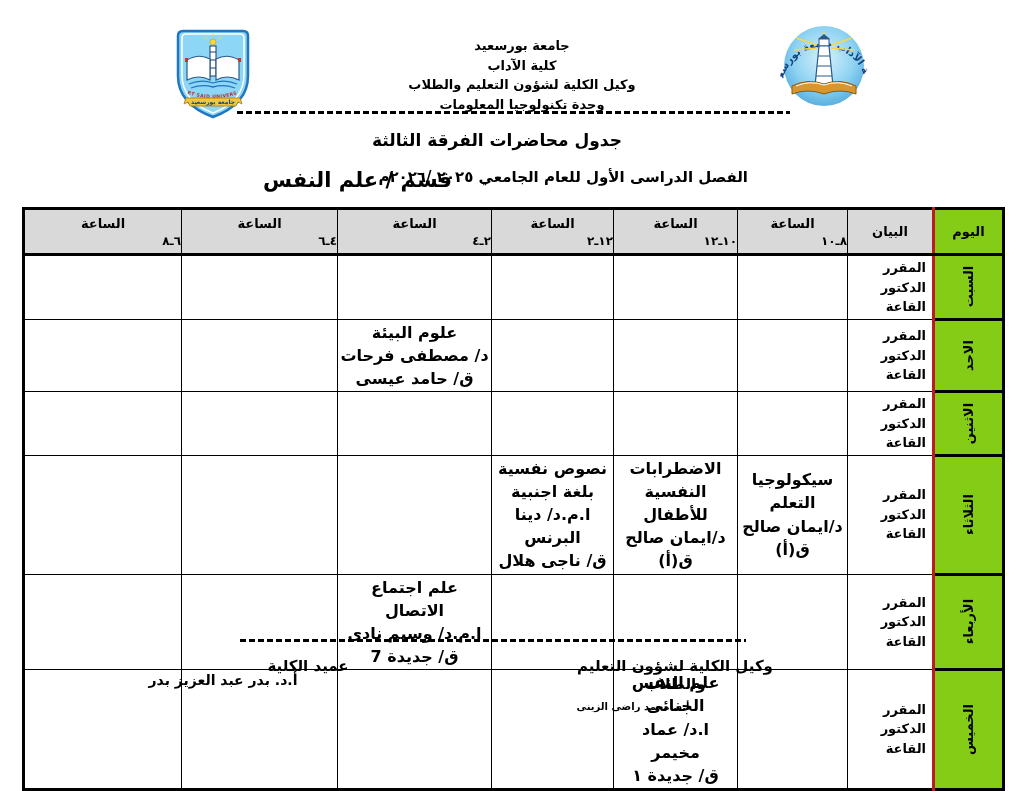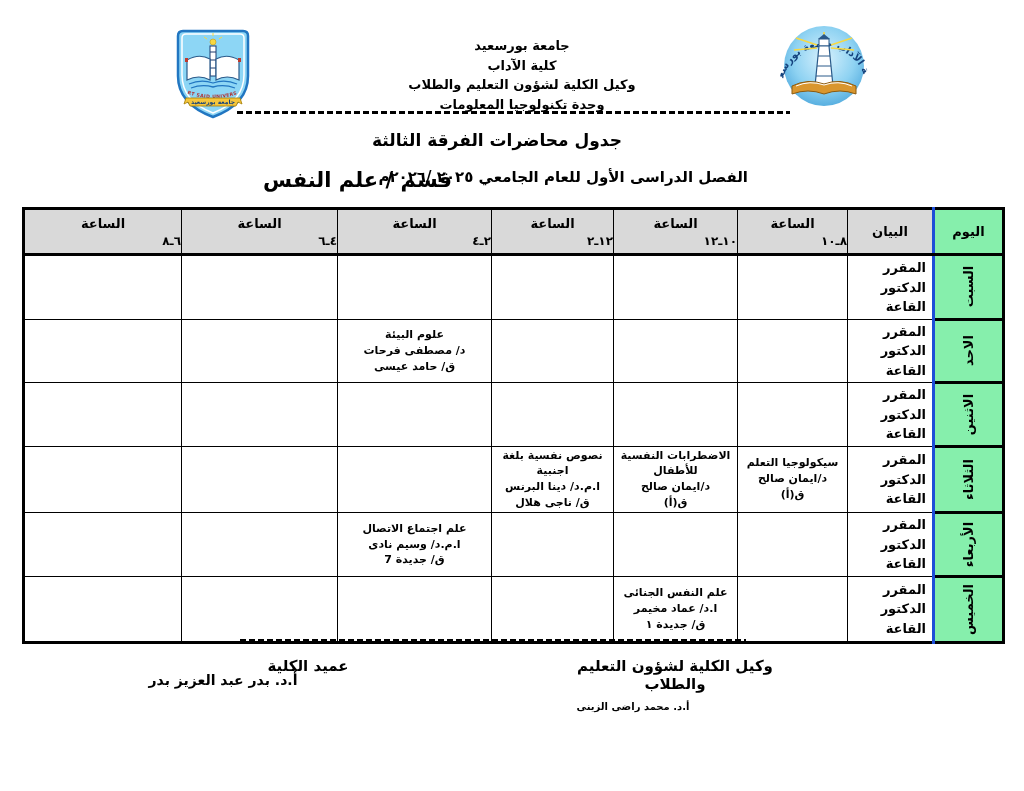--- a/index.html
+++ b/index.html
@@ -33,32 +33,32 @@
   .semester-line  { position:absolute; top:168px; right:276px; font-size:15px; }
   .dept-line      { position:absolute; top:168px; left:263px;  font-size:21px; }
 
   
   .table-wrap { position:absolute; top:207px; left:22px; }
   table { border-collapse:collapse; table-layout:fixed; width:980px; border:3px solid #000; }
   th, td { border:1px solid #000; padding:0; overflow:hidden; }
   thead tr { height:46px; }
   thead th { background:#d9d9d9; border-bottom:3px solid #000; font-size:13px; font-weight:bold; vertical-align:middle; }
   .hour-time { font-size:12px; margin-top:3px;text-align:right; }
-  th.day-h, td.day-c { border-left:3px solid #1d4ed8; background:#86efac;text-align:center; }
+  th.day-h, td.day-c { border-left:3px solid #b91c1c; background:#84cc16;text-align:center; }
   td.day-c { border-top:3px solid #000; }
   tr.r0 { height:57px; } tr.r1 { height:58px; } tr.r2 { height:52px; }
   tr.r3 { height:58px; } tr.r4 { height:60px; } tr.r5 { height:66px; }
   td.day-c .day-box { width:100%; height:100%; display:flex; align-items:center; justify-content:center; }
   td.day-c .rot { transform:rotate(-90deg); white-space:nowrap; font-size:13px; }
   td.info-c {
     font-size:13px; text-align:right; padding:2px 6px 2px 2px;
     white-space:pre-line; line-height:1.5; vertical-align:middle;margin-top:35px;
   }
   td.course-c {
-    font-size:11px; text-align:center; white-space:pre-line;
+    font-size:16px; text-align:center; white-space:pre-line;
     line-height:1.45; vertical-align:middle; padding:1px;
   }
 
   
   .sig { position:absolute; text-align:center; }
   .sig-vd-title { top:657px; left:577px; width:196px; font-size:15px; }
   .sig-vd-name  { top:701px; left:528px; width:210px; font-size:10px; }
   .sig-dn-title { top:657px; left:228px; width:160px; font-size:15px; letter-spacing:1px;text-align:center; }
   .sig-dn-name  { top:672px; left:118px; width:210px; font-size:14px; }
 </style>

